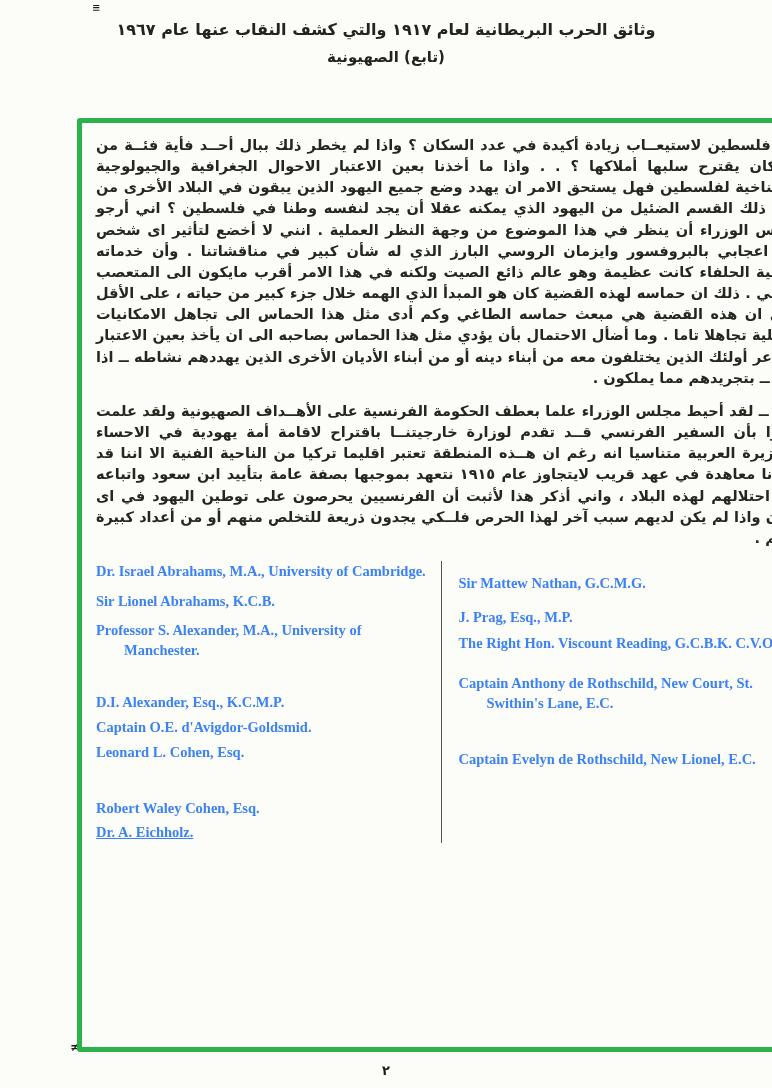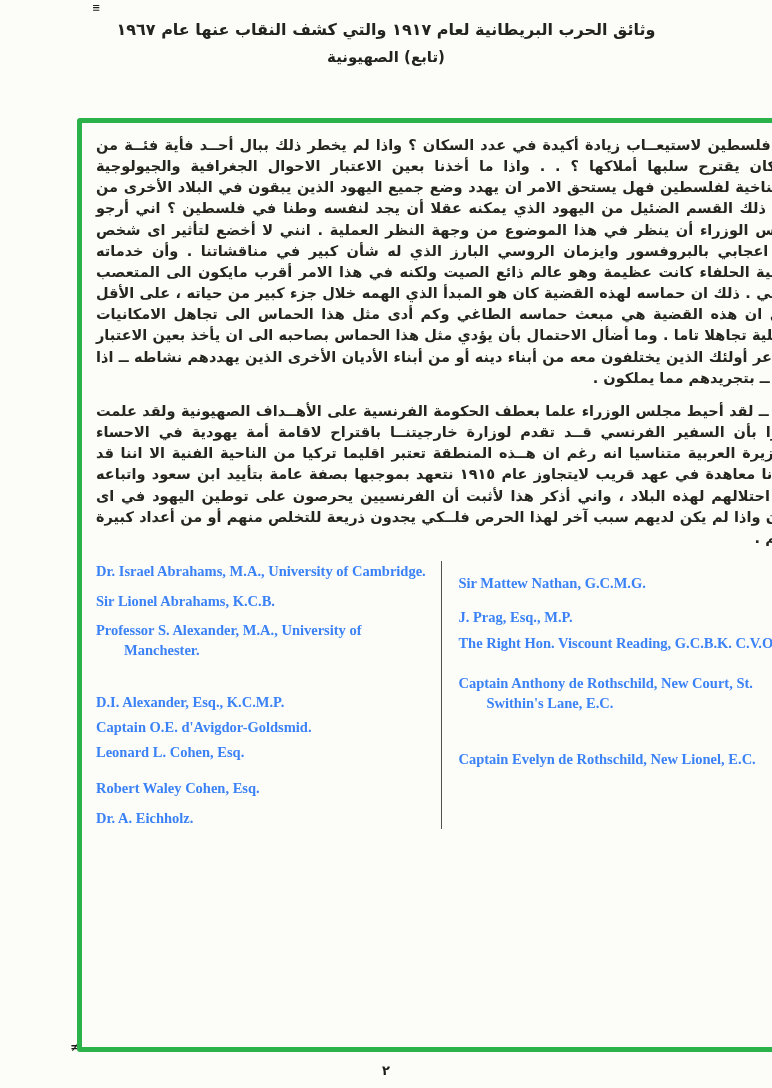--- a/index.html
+++ b/index.html
@@ -43,22 +43,22 @@
   .arabic .bold { font-weight:800; color:#161612; }
 
   
   .names { display:flex; direction:ltr; margin-top:8px; font-family:"Liberation Serif", serif; font-size:14.5px; line-height:1.4; color:#3b82f6; font-weight:600; }
   .col { box-sizing:border-box; }
   .col-left { width:49%; padding-right:8px; }
   .col-right { width:51%; border-left:1.5px solid #53534b; padding-left:16px; }
   .name-item { padding-left:28px; text-indent:-28px; }
   
   .l1 { margin-top:10px; } .l2 { margin-top:8px; } .l3 { margin-top:32px; }
-  .l4 { margin-top:5px; }  .l5 { margin-top:4px; } .l6 { margin-top:16px; }
-  .l7 { margin-top:10px; }
+  .l4 { margin-top:5px; }  .l5 { margin-top:4px; } .l6 { margin-top:36px; }
+  .l7 { margin-top:4px;text-decoration:underline; }
   .r1 { margin-top:2px; }  .r2 { margin-top:12px; } .r3 { margin-top:14px; }
   .r4 { margin-top:5px; }  .r5 { margin-top:20px; } .r6 { margin-top:36px; }
 
   
   .page-number {
     position:absolute; left:0; right:0; bottom:10px;
     text-align:center; font-size:13px; font-weight:700; color:#1d1d18;
   }
 </style>
 </head>

